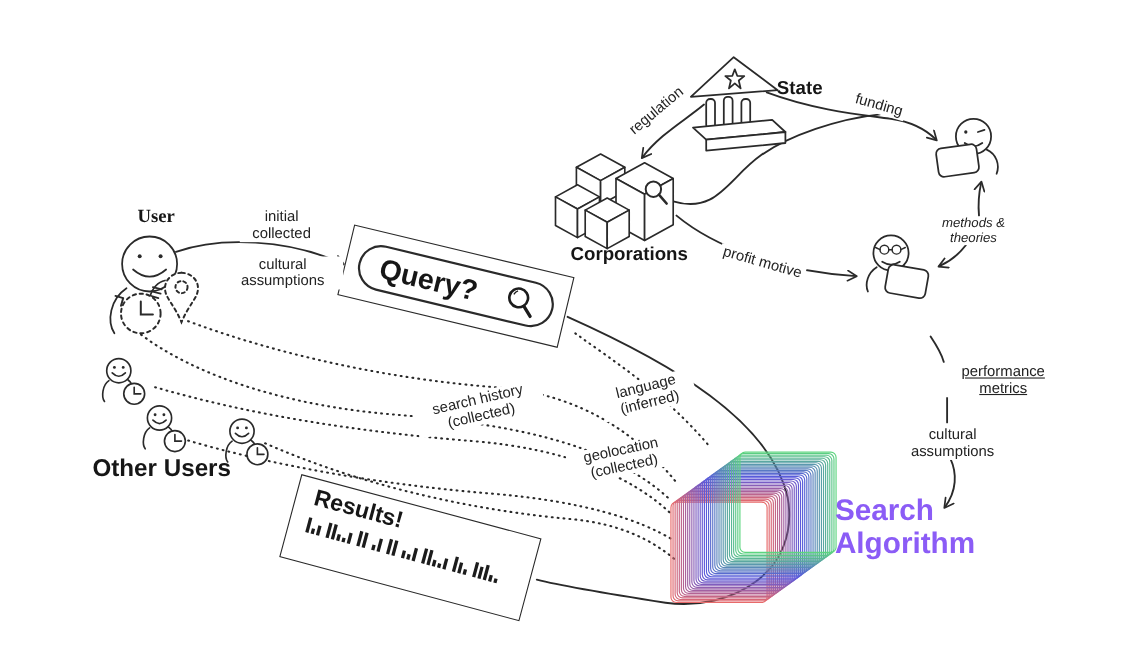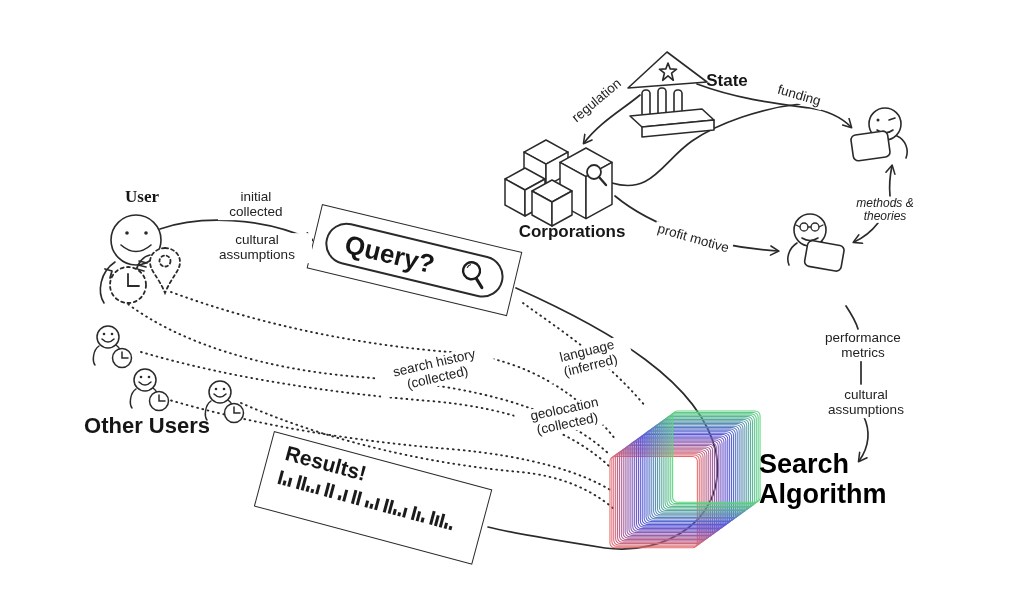--- a/index.html
+++ b/index.html
@@ -17,21 +17,21 @@
              background:#fff;transform:rotate(13.5deg);transform-origin:0 0;display:flex;align-items:center;justify-content:center;}
   #query-pill{width:182px;height:42px;border:2px solid #2a2a2a;border-radius:22px;display:flex;align-items:center;justify-content:space-between;padding:0 13px 0 18px;box-sizing:border-box;}
   #query-pill .qtext{font-weight:700;font-size:26px;color:#161616;}
   
   #results-box{position:absolute;left:274px;top:431px;width:226px;height:78px;border:1.6px solid #2a2a2a;
                background:#fff;transform:rotate(15deg);transform-origin:0 0;box-sizing:border-box;padding:5px 0 0 16px;}
   #results-box .rtext{font-weight:700;font-size:21px;color:#161616;}
   #barcode{display:flex;align-items:flex-end;height:17px;margin-top:3px;}
   #barcode .bar{width:3px;margin-right:2px;background:#1c1c1c;}
   #barcode .gap{width:4px;}
-  #sa-label{position:absolute;left:759px;top:449px;width:160px;font-weight:700;font-size:27px;line-height:1.12;text-align:left;color:#000000;}
+  #sa-label{position:absolute;left:759px;top:449px;width:160px;font-weight:700;font-size:27px;line-height:1.12;text-align:left;color:#8b5cf6;}
 </style>
 </head>
 <body>
 
 <div id="stage">
 
   <svg id="base-svg" width="1024" height="598" viewBox="0 0 1024 598">
     <defs>
       <marker id="ah" viewBox="0 0 12 12" refX="9" refY="6" markerWidth="11" markerHeight="11" markerUnits="userSpaceOnUse" orient="auto">
         <path d="M1,1 L10,6 L1,11" fill="none" stroke="#2a2a2a" stroke-width="1.7" stroke-linecap="round" stroke-linejoin="round"></path>
@@ -253,19 +253,19 @@
   <div class="lbl node" style="left:572px;top:232px;font-size:17px;white-space:nowrap;">Corporations</div>
   <div class="lbl node" style="left:727px;top:49px;font-size:17px;margin-top:32px;">State</div>
   <div id="sa-label">Search Algorithm</div>
 
   <div class="lbl edge" style="left:256px;top:205px;width:70px;">initial collected</div>
   <div class="lbl edge" style="left:257px;top:248px;width:104px;">cultural assumptions</div>
   <div class="lbl edge rot" style="left:597px;top:101px;transform:translate(-50%,-50%) rotate(-40deg);">regulation</div>
   <div class="lbl edge rot" style="left:799px;top:96px;transform:translate(-50%,-50%) rotate(16deg);">funding</div>
   <div class="lbl edge rot" style="left:693px;top:239px;transform:translate(-50%,-50%) rotate(16deg);">profit motive</div>
   <div class="lbl edge" style="left:885px;top:210px;width:82px;font-size:12px;font-style:italic;">methods &amp; theories</div>
-  <div class="lbl edge" style="left:863px;top:346px;width:110px;">performance metrics</div>
+  <div class="lbl edge" style="left:912px;top:346px;width:110px;text-decoration:underline;">performance metrics</div>
   <div class="lbl edge" style="left:866px;top:403px;width:104px;">cultural assumptions</div>
   <div class="lbl edge" style="left:436px;top:371px;width:112px;transform:translate(-50%,-50%) rotate(-13deg);">search history (collected)</div>
   <div class="lbl edge" style="left:589px;top:359px;width:80px;transform:translate(-50%,-50%) rotate(-14deg);">language (inferred)</div>
   <div class="lbl edge" style="left:566px;top:417px;width:94px;transform:translate(-50%,-50%) rotate(-12deg);">geolocation (collected)</div>
 
 </div>
 
 </body></html>

